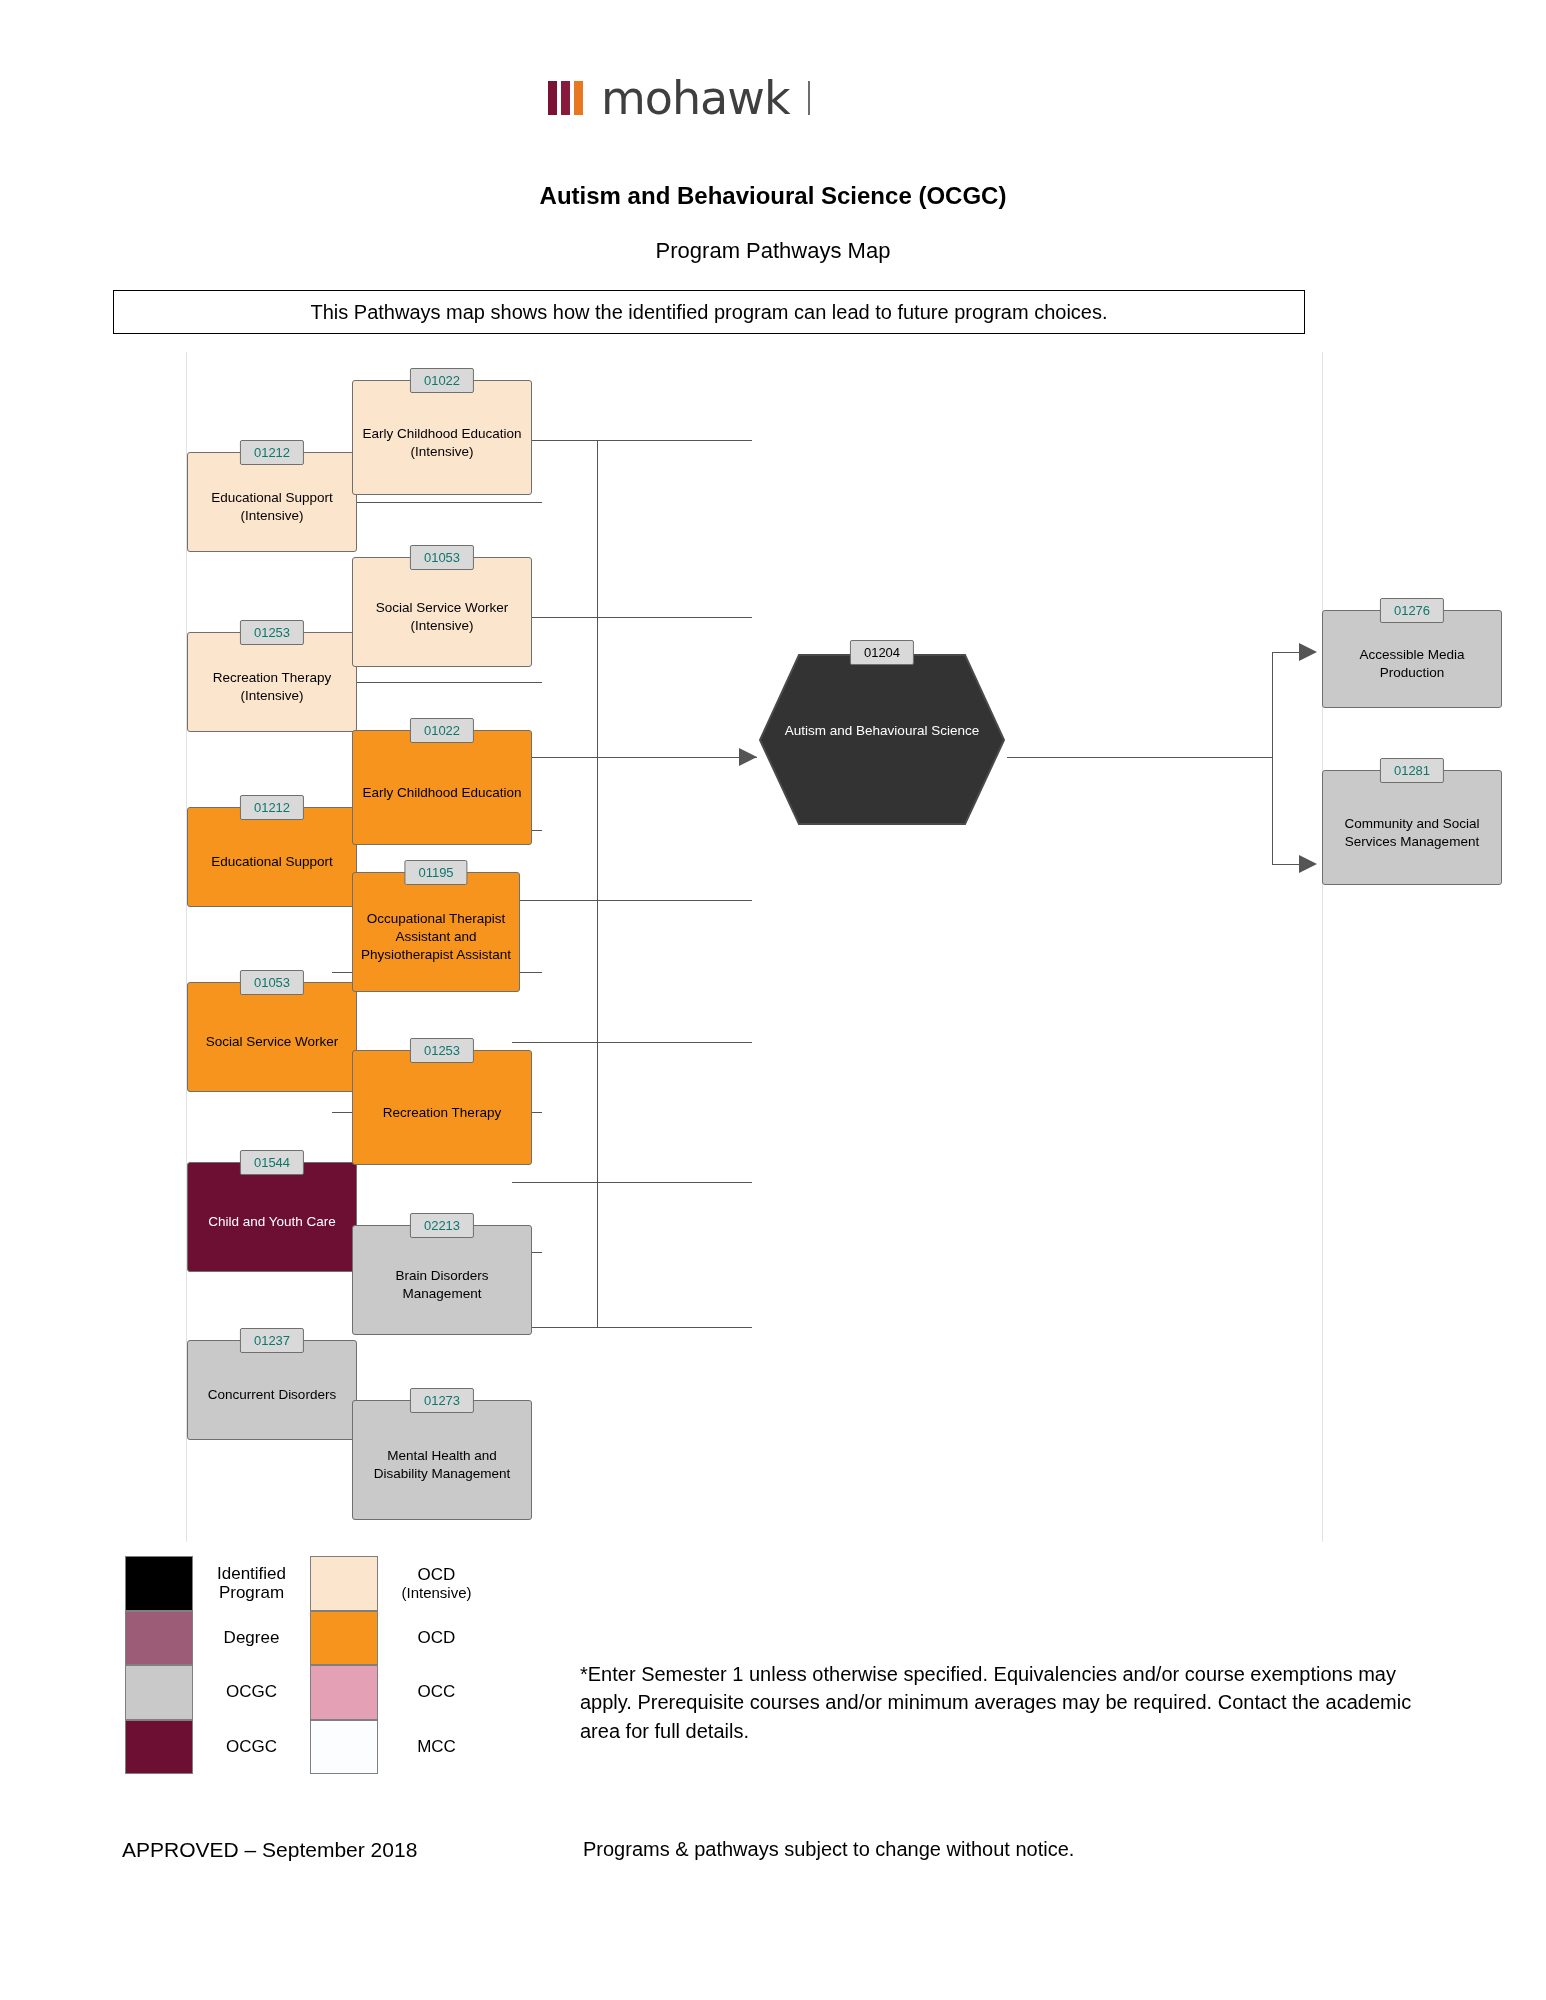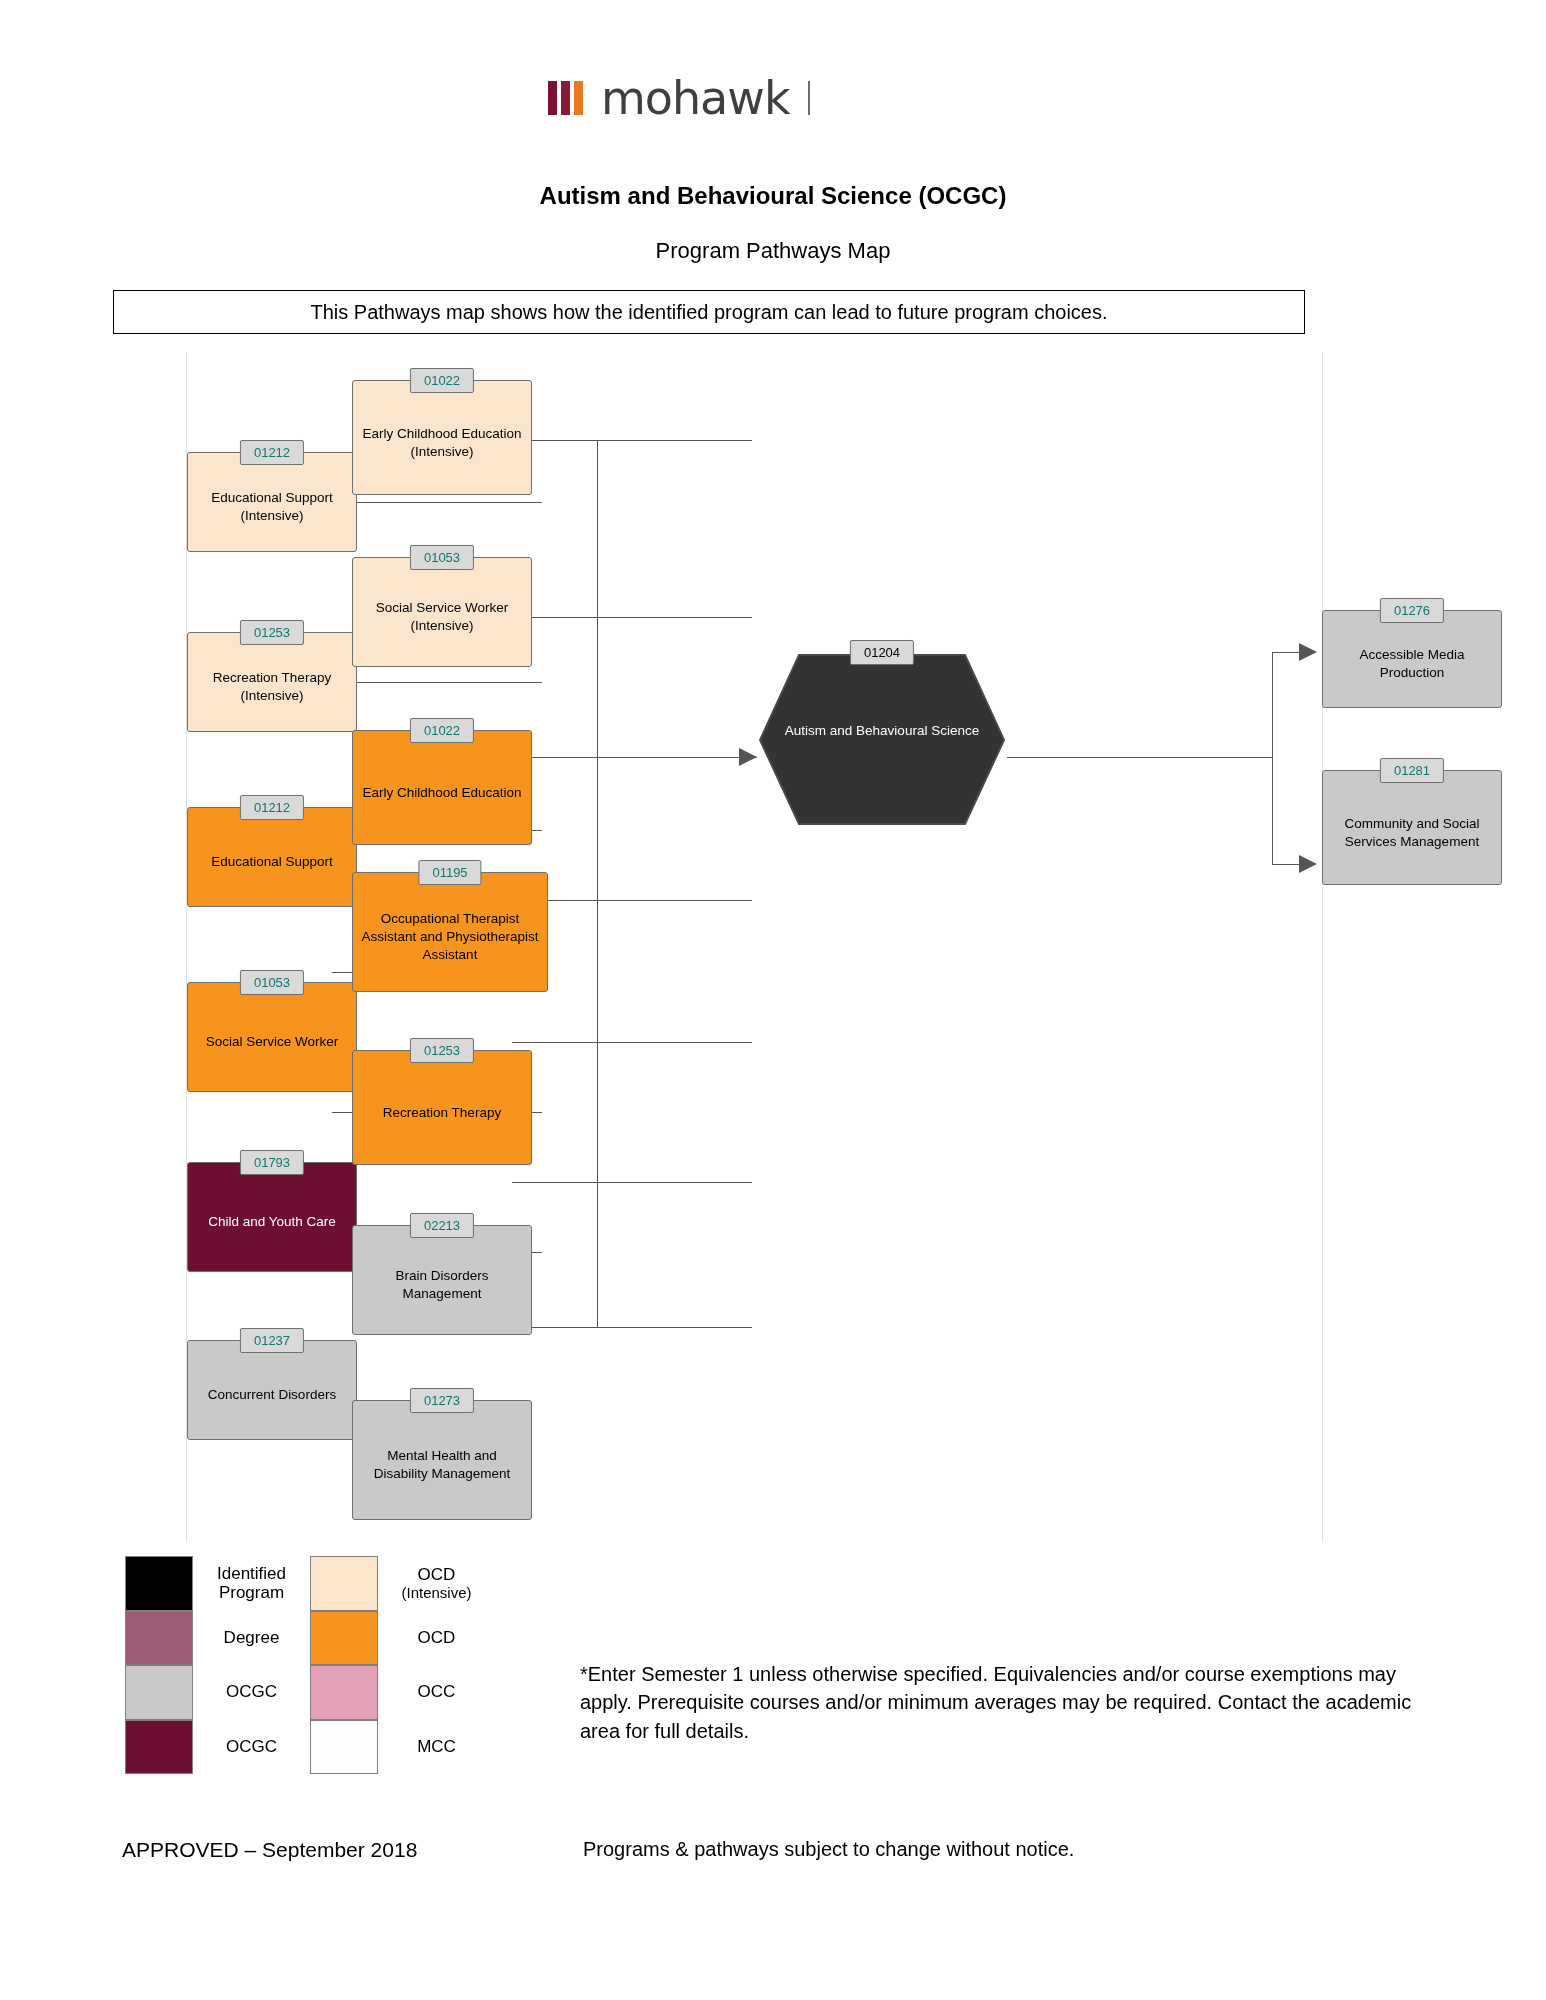--- a/index.html
+++ b/index.html
@@ -314,21 +314,21 @@
       <span class="code">01212</span>
       <span class="label">Educational Support</span>
     </div>
 
     <div class="node ocd" style="left:0px; top:630px; width:170px; height:110px;">
       <span class="code">01053</span>
       <span class="label">Social Service Worker</span>
     </div>
 
     <div class="node ocad" style="left:0px; top:810px; width:170px; height:110px;">
-      <span class="code">01793</span>
+      <span class="code">01544</span>
       <span class="label">Child and Youth Care</span>
     </div>
 
     <div class="node ocgc" style="left:0px; top:988px; width:170px; height:100px;">
       <span class="code">01237</span>
       <span class="label">Concurrent Disorders</span>
     </div>
 
     <div class="node ocd-int" style="left:165px; top:28px; width:180px; height:115px;">
       <span class="code">01022</span>
@@ -338,21 +338,21 @@
     <div class="node ocd-int" style="left:165px; top:205px; width:180px; height:110px;">
       <span class="code">01053</span>
       <span class="label">Social Service Worker (Intensive)</span>
     </div>
 
     <div class="node ocd" style="left:165px; top:378px; width:180px; height:115px;">
       <span class="code">01022</span>
       <span class="label">Early Childhood Education</span>
     </div>
 
-    <div class="node ocd" style="left:165px; top:520px; width:196px; height:120px;">
+    <div class="node ocd" style="left:165px; top:520px; width:168px; height:120px;">
       <span class="code">01195</span>
       <span class="label">Occupational Therapist Assistant and Physiotherapist Assistant</span>
     </div>
 
     <div class="node ocd" style="left:165px; top:698px; width:180px; height:115px;">
       <span class="code">01253</span>
       <span class="label">Recreation Therapy</span>
     </div>
 
     <div class="node ocgc" style="left:165px; top:873px; width:180px; height:110px;">

